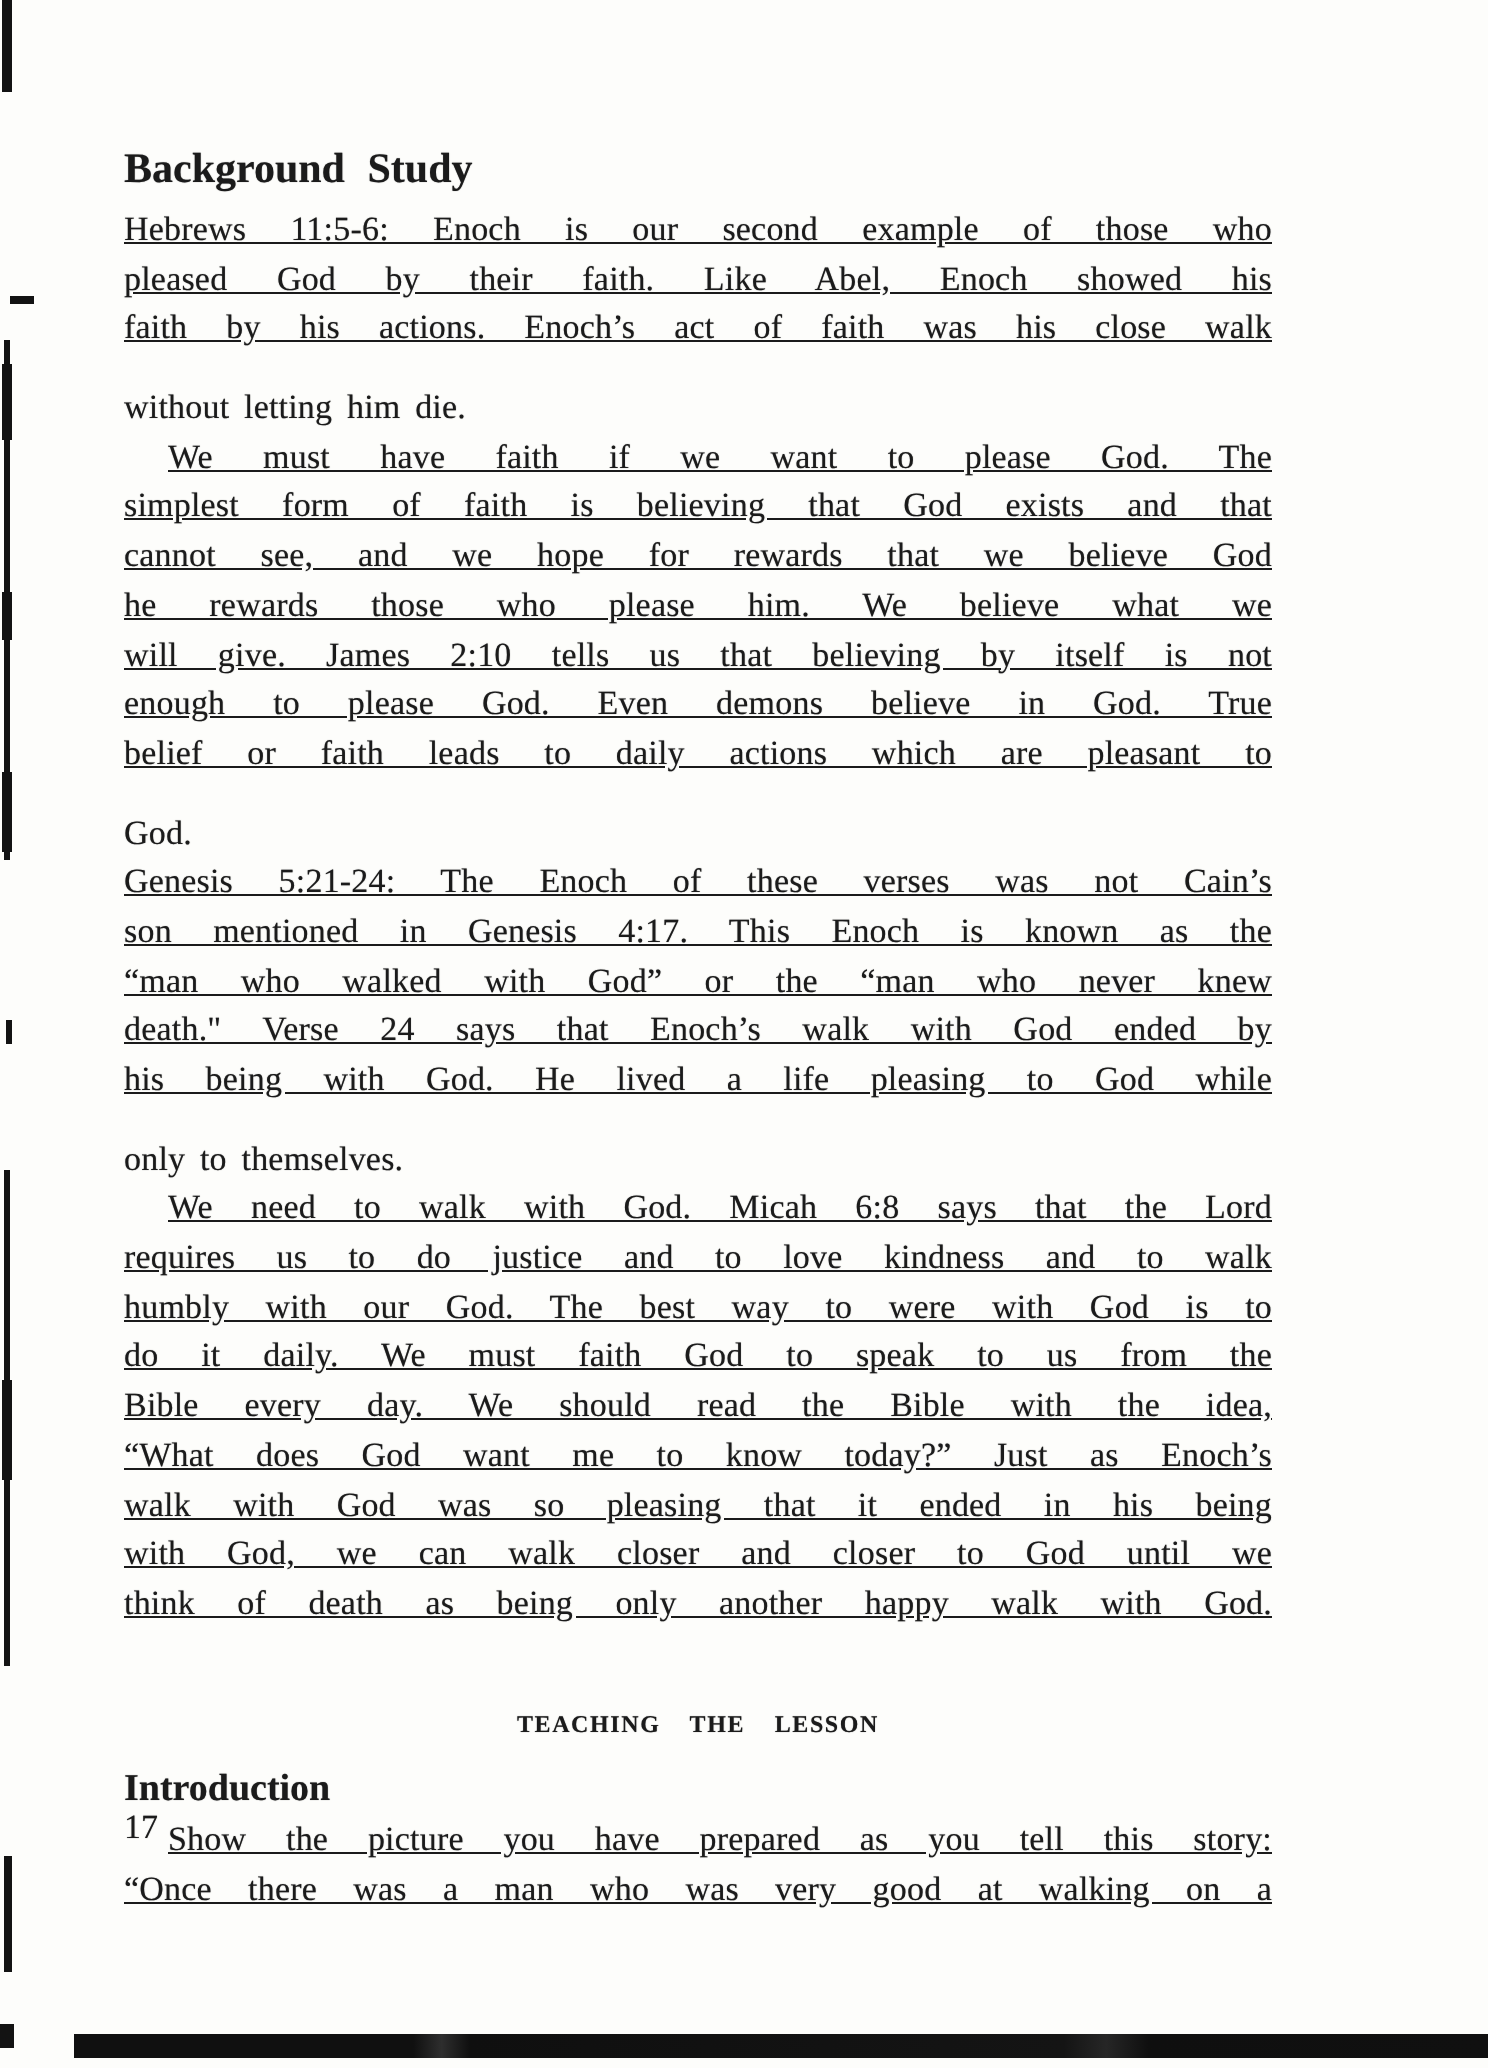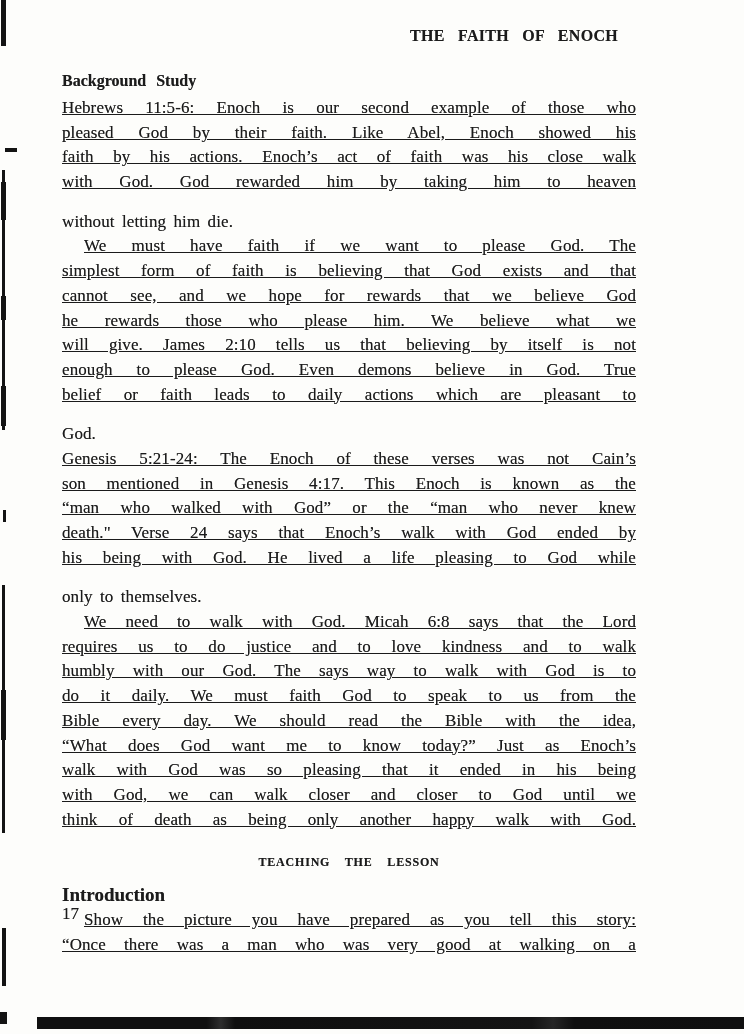--- a/index.html
+++ b/index.html
@@ -10,21 +10,21 @@
     color:var(--ink,#1b1b1b);
     overflow:hidden;
     text-shadow:0 0 0.5px rgba(20,20,20,0.55);
   }
   .running {
     position:absolute; top:27px; left:0; width:618px;
     text-align:right; font-weight:700; font-size:16px;
     word-spacing:9px; letter-spacing:0.3px; white-space:nowrap;
   }
   .content { position:absolute; left:62px; top:72px; width:574px; }
-  .bg-heading { font-weight:700; font-size:16px; word-spacing:6px; margin:0 0 6px 0; }
+  .bg-heading { font-weight:700; font-size:21px; word-spacing:6px; margin:0 0 6px 0; }
   .line { height:24.7px; line-height:24.7px; font-size:17px; letter-spacing:0.1px; }
   .line.just { text-align:justify; text-align-last:justify;text-decoration:underline; }
   .line:not(.just) { word-spacing:3px;margin-top:15px; }
   .line.ind { text-indent:22px; }
   .teach {
     position:absolute; top:855px; left:62px; width:574px;
     text-align:center; font-weight:700; font-size:12px;
     word-spacing:11px; letter-spacing:0.8px;
   }
   .introh { position:absolute; top:884px; left:62px; font-weight:700; font-size:19px; }
@@ -34,47 +34,45 @@
   .bottom-bar {
     position:absolute; left:37px; right:0; top:1017px; height:12px;
     background:linear-gradient(90deg,#101010 0%,#101010 24%,#2e2e2e 26%,#0f0f0f 28%,#141414 70%,#262626 73%,#0f0f0f 76%,#101010 100%);
   }
 </style>
 </head>
 <body>
 
 <div class="page">
 
-  <div class="running">THE FAITH OF ENOCH</div>
 
   <div class="content">
     <div class="bg-heading">Background Study</div>
     <div>
         <div class="line just">Hebrews 11:5-6: Enoch is our second example of those who</div>
         <div class="line just">pleased God by their faith. Like Abel, Enoch showed his</div>
         <div class="line just">faith by his actions. Enoch’s act of faith was his close walk</div>
-        <div class="line just">with God. God rewarded him by taking him to heaven</div>
         <div class="line">without letting him die.</div>
         <div class="line just ind">We must have faith if we want to please God. The</div>
         <div class="line just">simplest form of faith is believing that God exists and that</div>
         <div class="line just">cannot see, and we hope for rewards that we believe God</div>
         <div class="line just">he rewards those who please him. We believe what we</div>
         <div class="line just">will give. James 2:10 tells us that believing by itself is not</div>
         <div class="line just">enough to please God. Even demons believe in God. True</div>
         <div class="line just">belief or faith leads to daily actions which are pleasant to</div>
         <div class="line">God.</div>
         <div class="line just">Genesis 5:21-24: The Enoch of these verses was not Cain’s</div>
         <div class="line just">son mentioned in Genesis 4:17. This Enoch is known as the</div>
         <div class="line just">“man who walked with God” or the “man who never knew</div>
         <div class="line just">death." Verse 24 says that Enoch’s walk with God ended by</div>
         <div class="line just">his being with God. He lived a life pleasing to God while</div>
         <div class="line">only to themselves.</div>
         <div class="line just ind">We need to walk with God. Micah 6:8 says that the Lord</div>
         <div class="line just">requires us to do justice and to love kindness and to walk</div>
-        <div class="line just">humbly with our God. The says way to walk with God is to</div>
+        <div class="line just">humbly with our God. The best way to were with God is to</div>
         <div class="line just">do it daily. We must faith God to speak to us from the</div>
         <div class="line just">Bible every day. We should read the Bible with the idea,</div>
         <div class="line just">“What does God want me to know today?” Just as Enoch’s</div>
         <div class="line just">walk with God was so pleasing that it ended in his being</div>
         <div class="line just">with God, we can walk closer and closer to God until we</div>
         <div class="line just">think of death as being only another happy walk with God.</div>
       </div>
   </div>
 
   <div class="teach">TEACHING THE LESSON</div>

